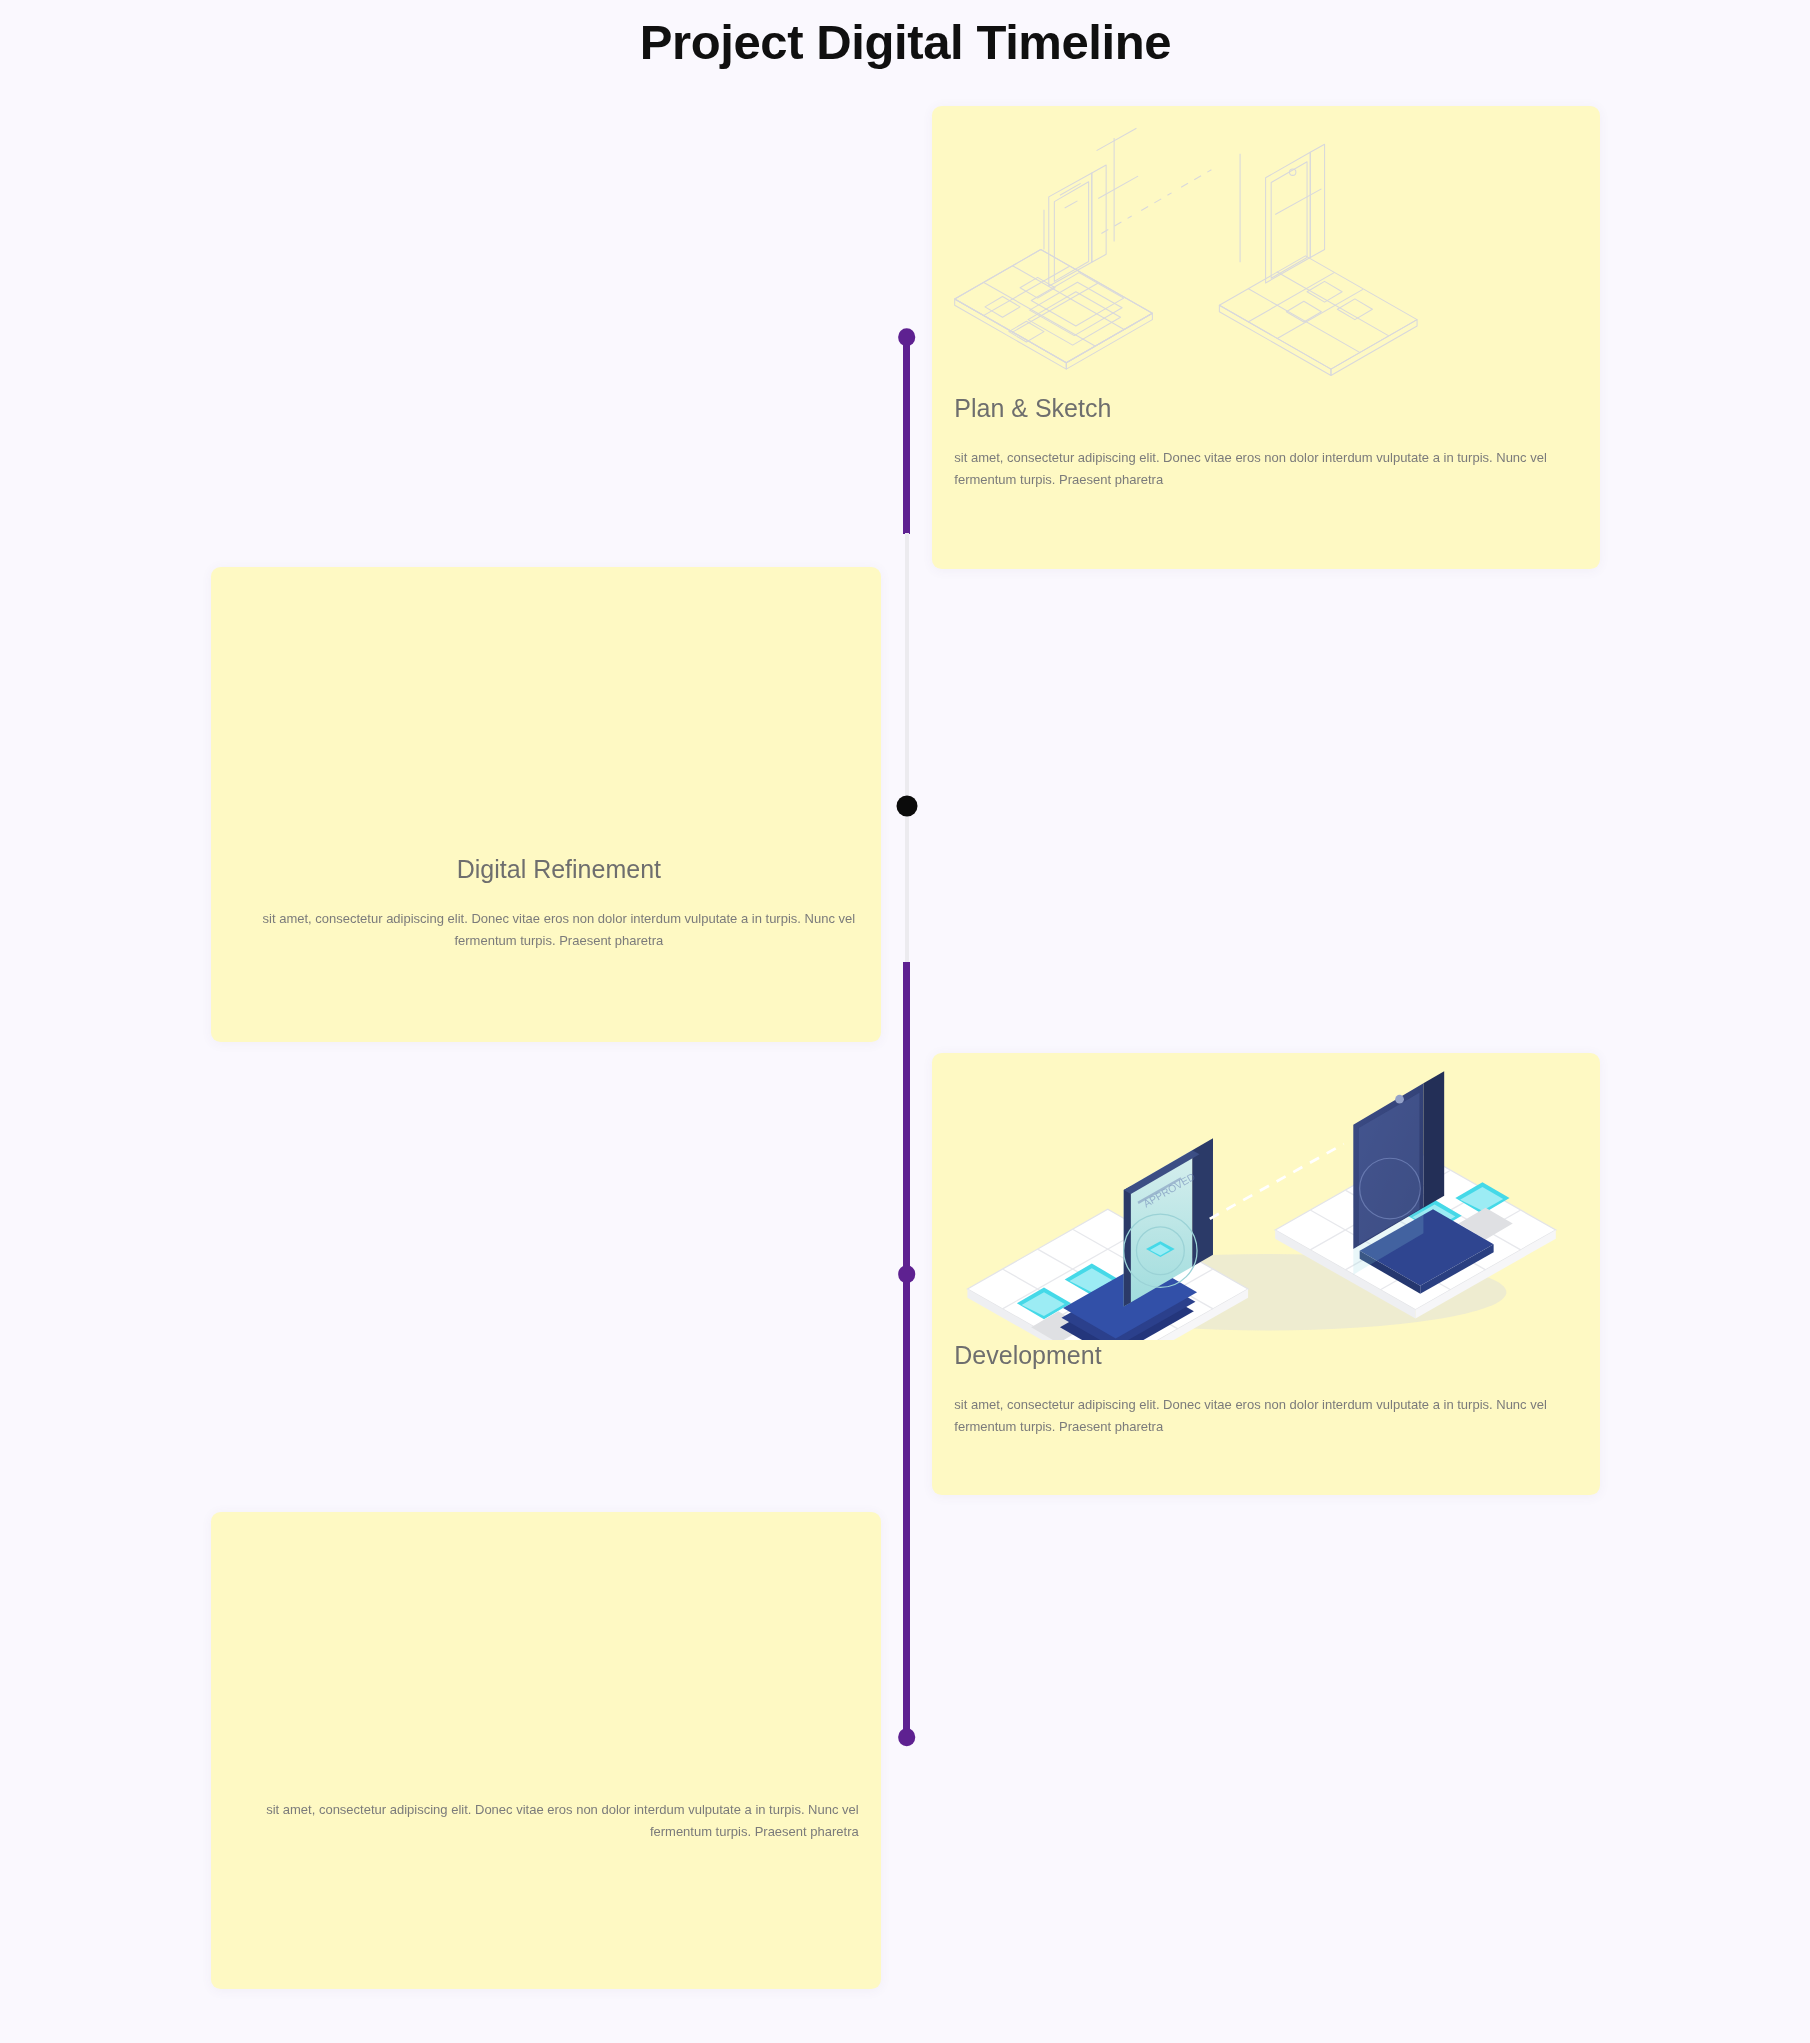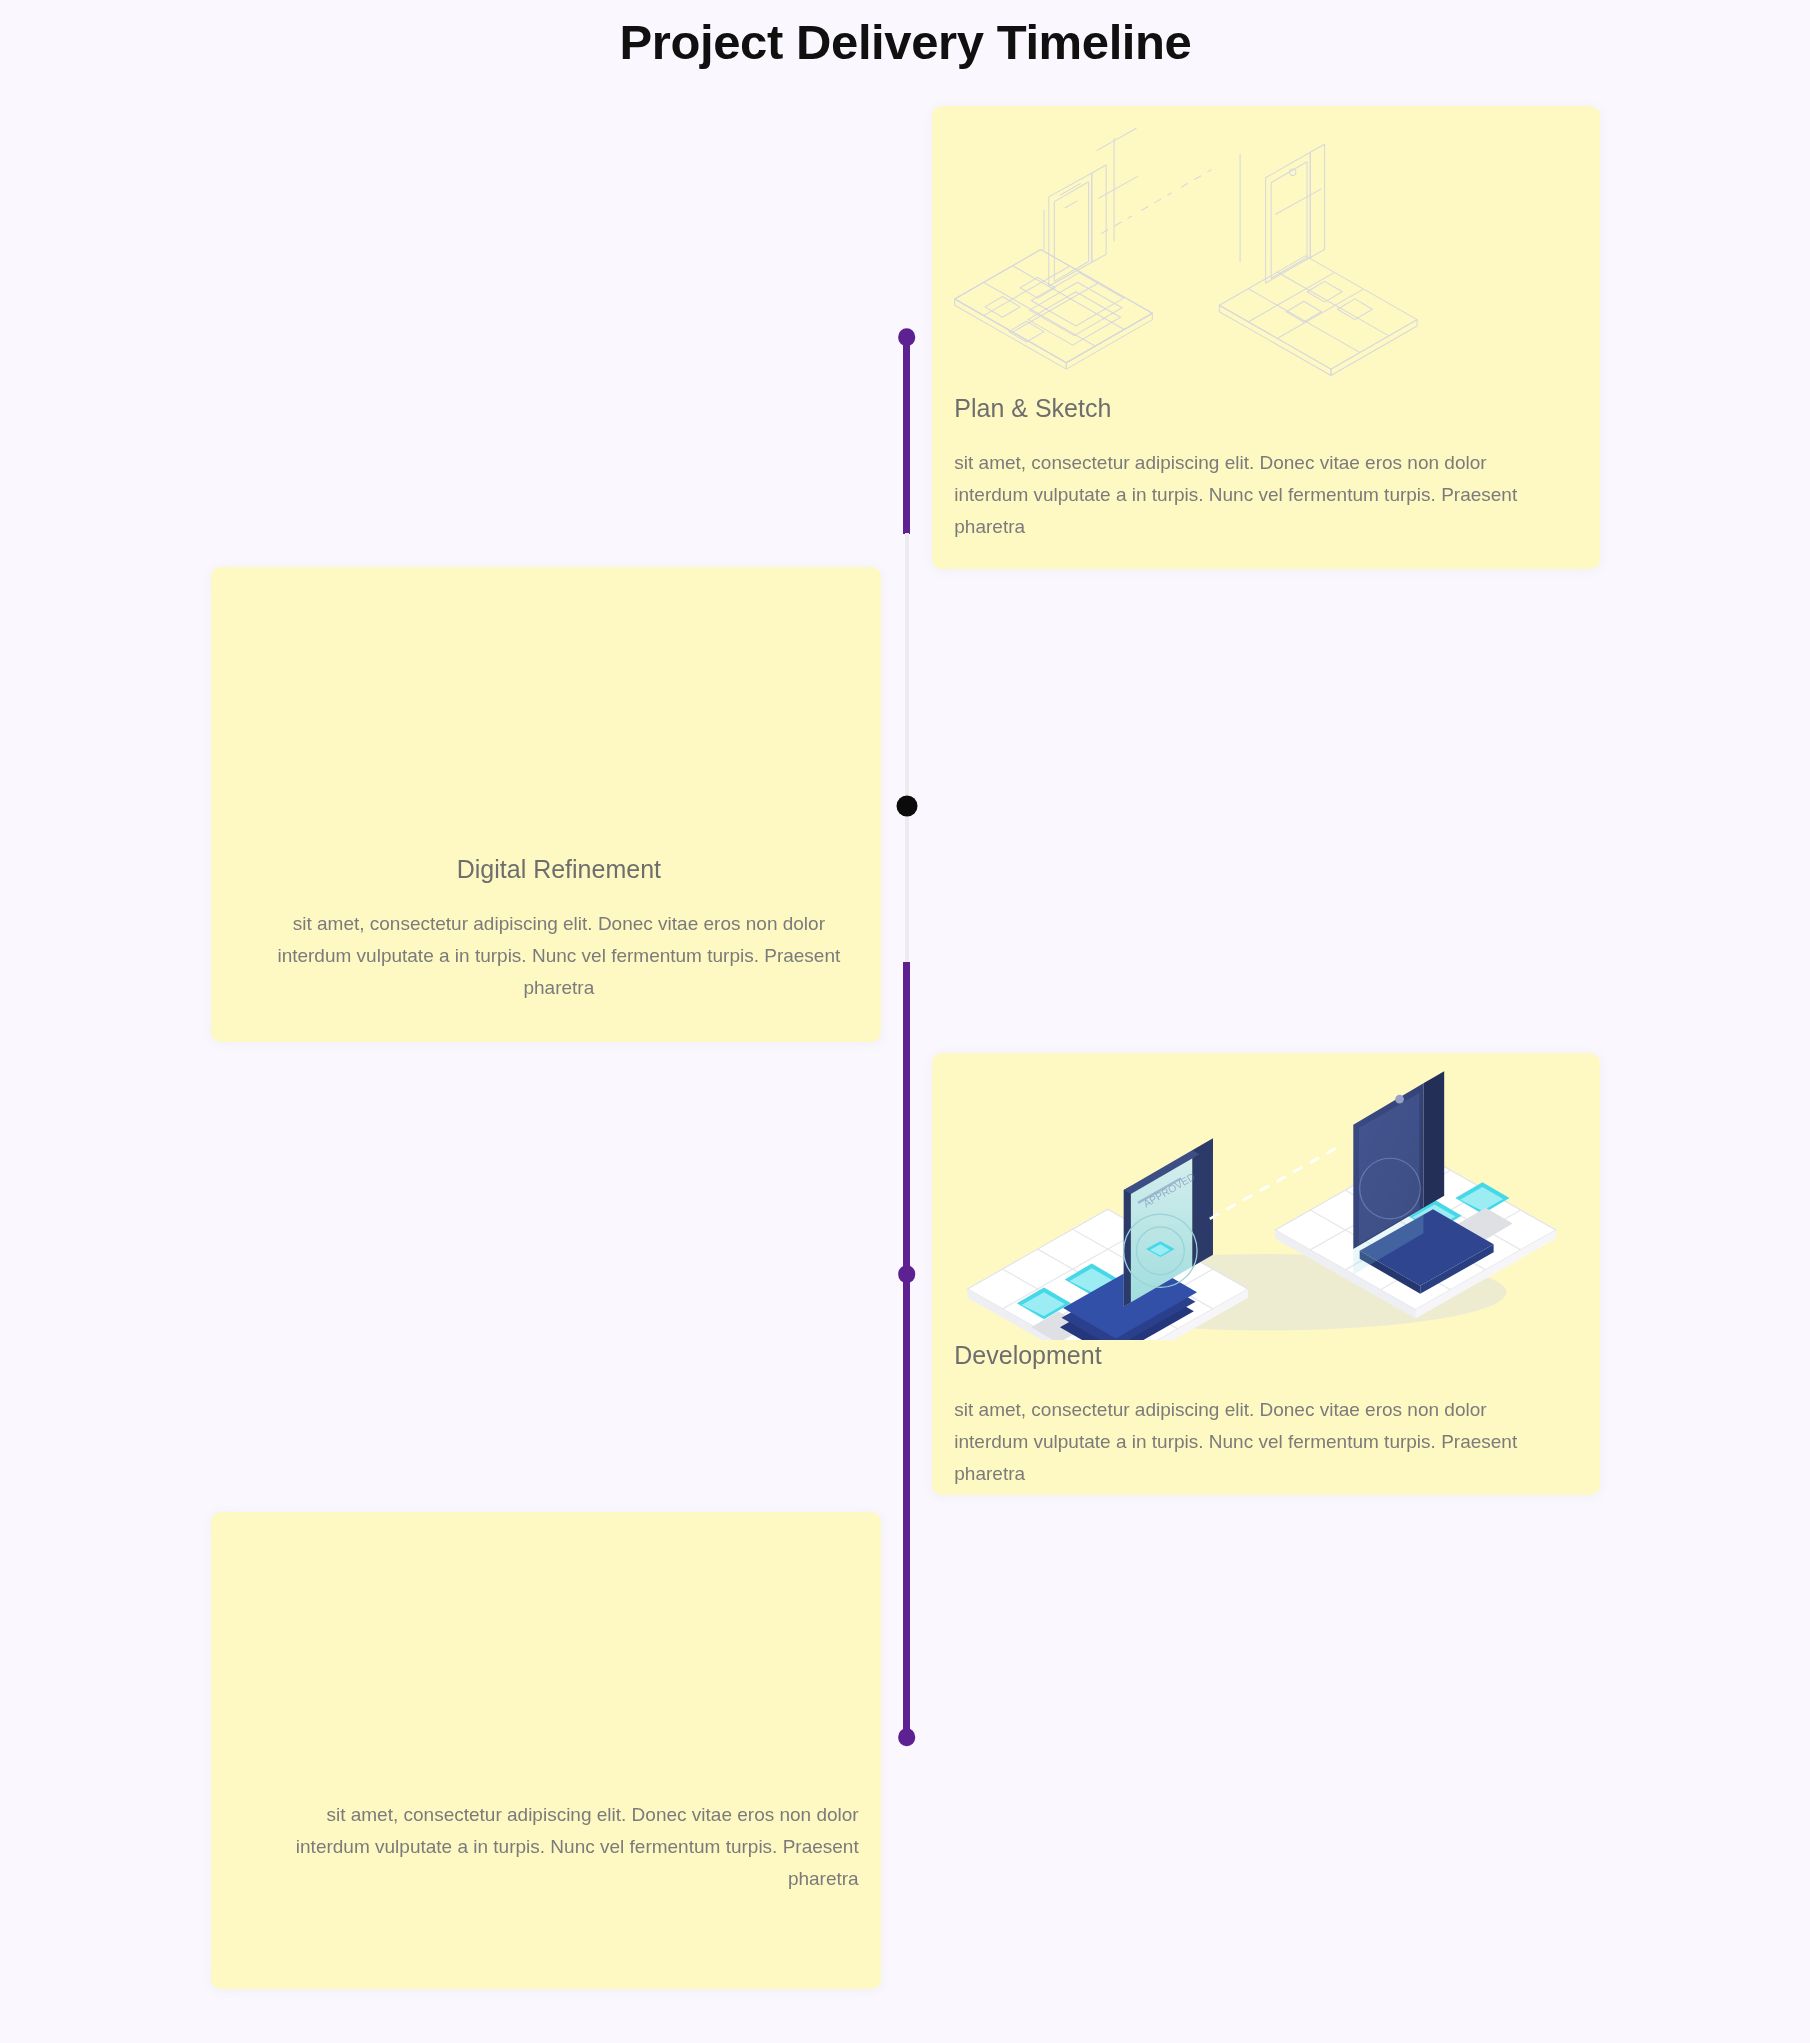--- a/index.html
+++ b/index.html
@@ -80,39 +80,39 @@
   .card-left  .card-body { padding-right: 22.3px; padding-left: 48px; }
 
   .card-title {
     font-size: 25px;
     font-weight: 400;
     color: #6e6e6e;
     margin: 0 0 24px 0;
     line-height: 1.2;
   }
   .card-text {
-    font-size: 19px;
+    font-size: 13px;
     font-weight: 400;
     color: #7b7b7b;
     line-height: 1.68;
     margin: 0;
   }
 
   
   .illu-svg {
     position: absolute;
     top: 0;
     width: 100%;
     height: 100%;
   }
 </style>
 </head>
 <body>
 
-<div class="page-title">Project Delivery Timeline</div>
+<div class="page-title">Project Digital Timeline</div>
 
 <div class="timeline-axis">
   <div class="axis-seg purple" style="top:338px; height:196px;"></div>
   <div class="axis-seg light" style="top:533px; height:431px;"></div>
   <div class="axis-seg purple" style="top:962px; height:776px;"></div>
 
   <div class="axis-dot purple" style="left:3.6px; top:337px; width:17.6px; height:17.6px;"></div>
   <div class="axis-dot black" style="left:3.6px; top:806px; width:21px; height:21px;"></div>
   <div class="axis-dot purple" style="left:3.6px; top:1274px; width:17.6px; height:17.6px;"></div>
   <div class="axis-dot purple" style="left:3.6px; top:1737px; width:17.6px; height:17.6px;"></div>

